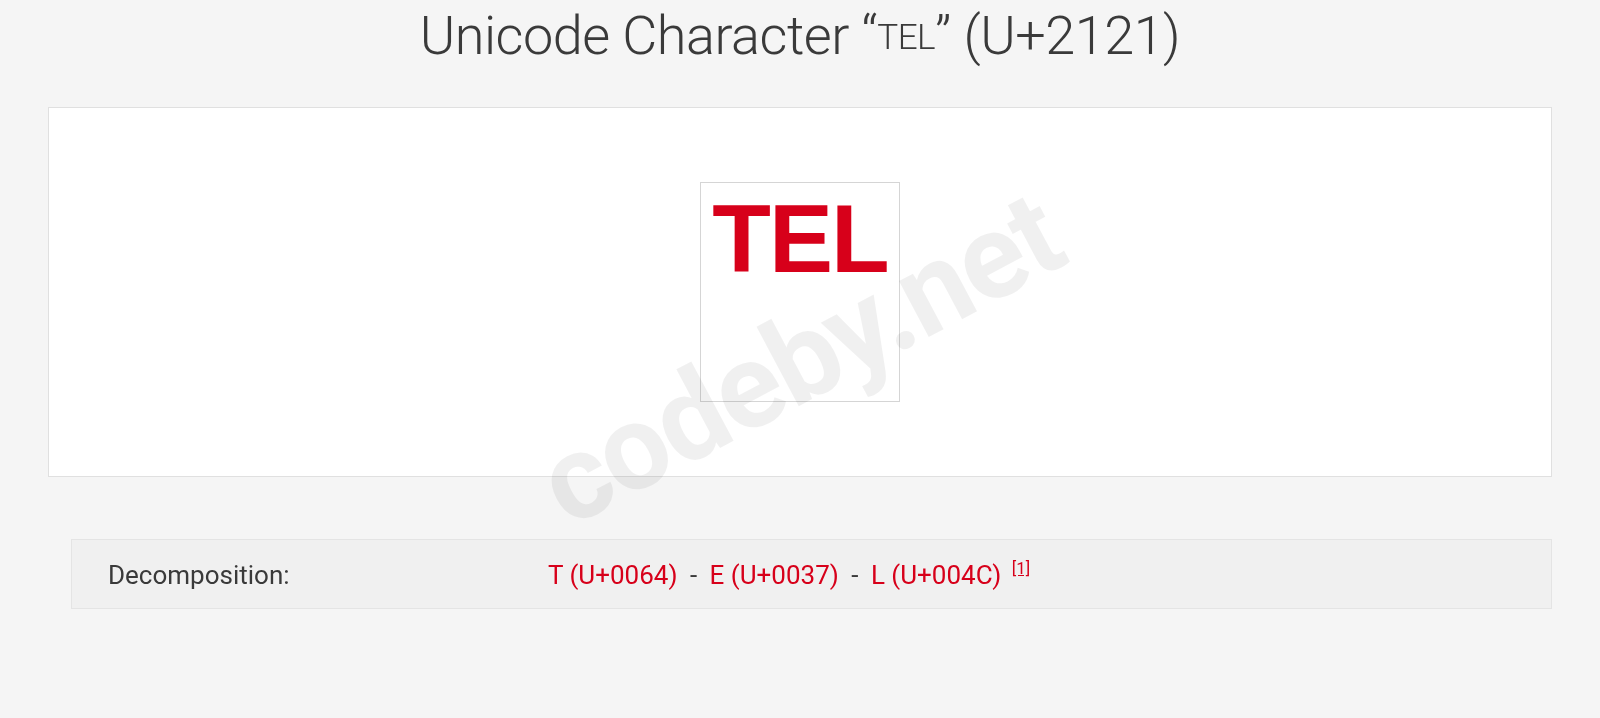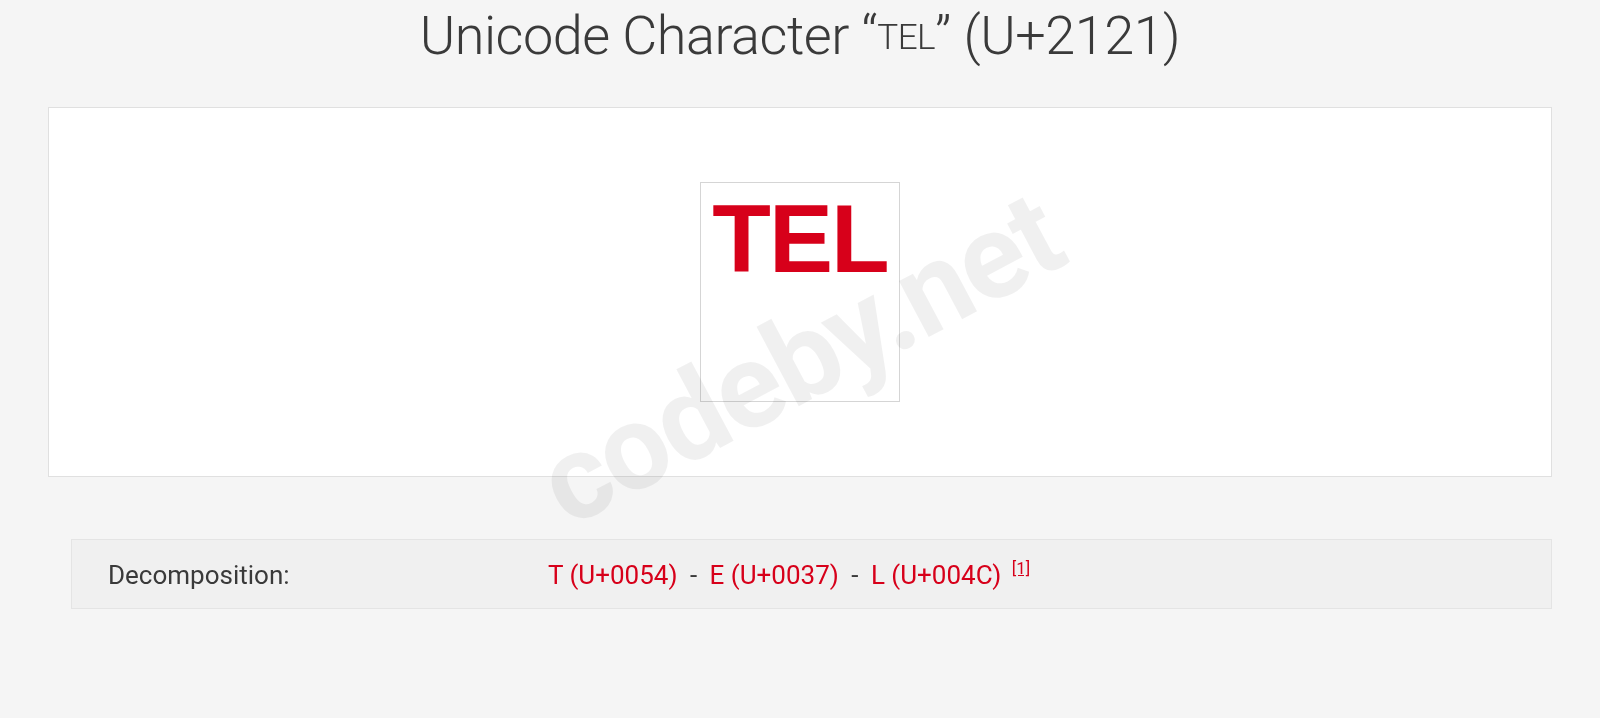--- a/index.html
+++ b/index.html
@@ -115,21 +115,21 @@
 
   <div class="char-display-box">
     <div class="glyph-frame">
       <span class="big-glyph">TEL</span>
     </div>
   </div>
 
   <div class="info-row">
     <div class="info-label">Decomposition:</div>
     <div class="info-value">
-      <a class="link" href="#">T (U+0054)</a>
+      <a class="link" href="#">T (U+0064)</a>
       <span class="sep">-</span>
       <a class="link" href="#">E (U+0037)</a>
       <span class="sep">-</span>
       <a class="link" href="#">L (U+004C)</a>
       <a class="sup-ref" href="#">[1]</a>
     </div>
   </div>
 
 </div>
 

